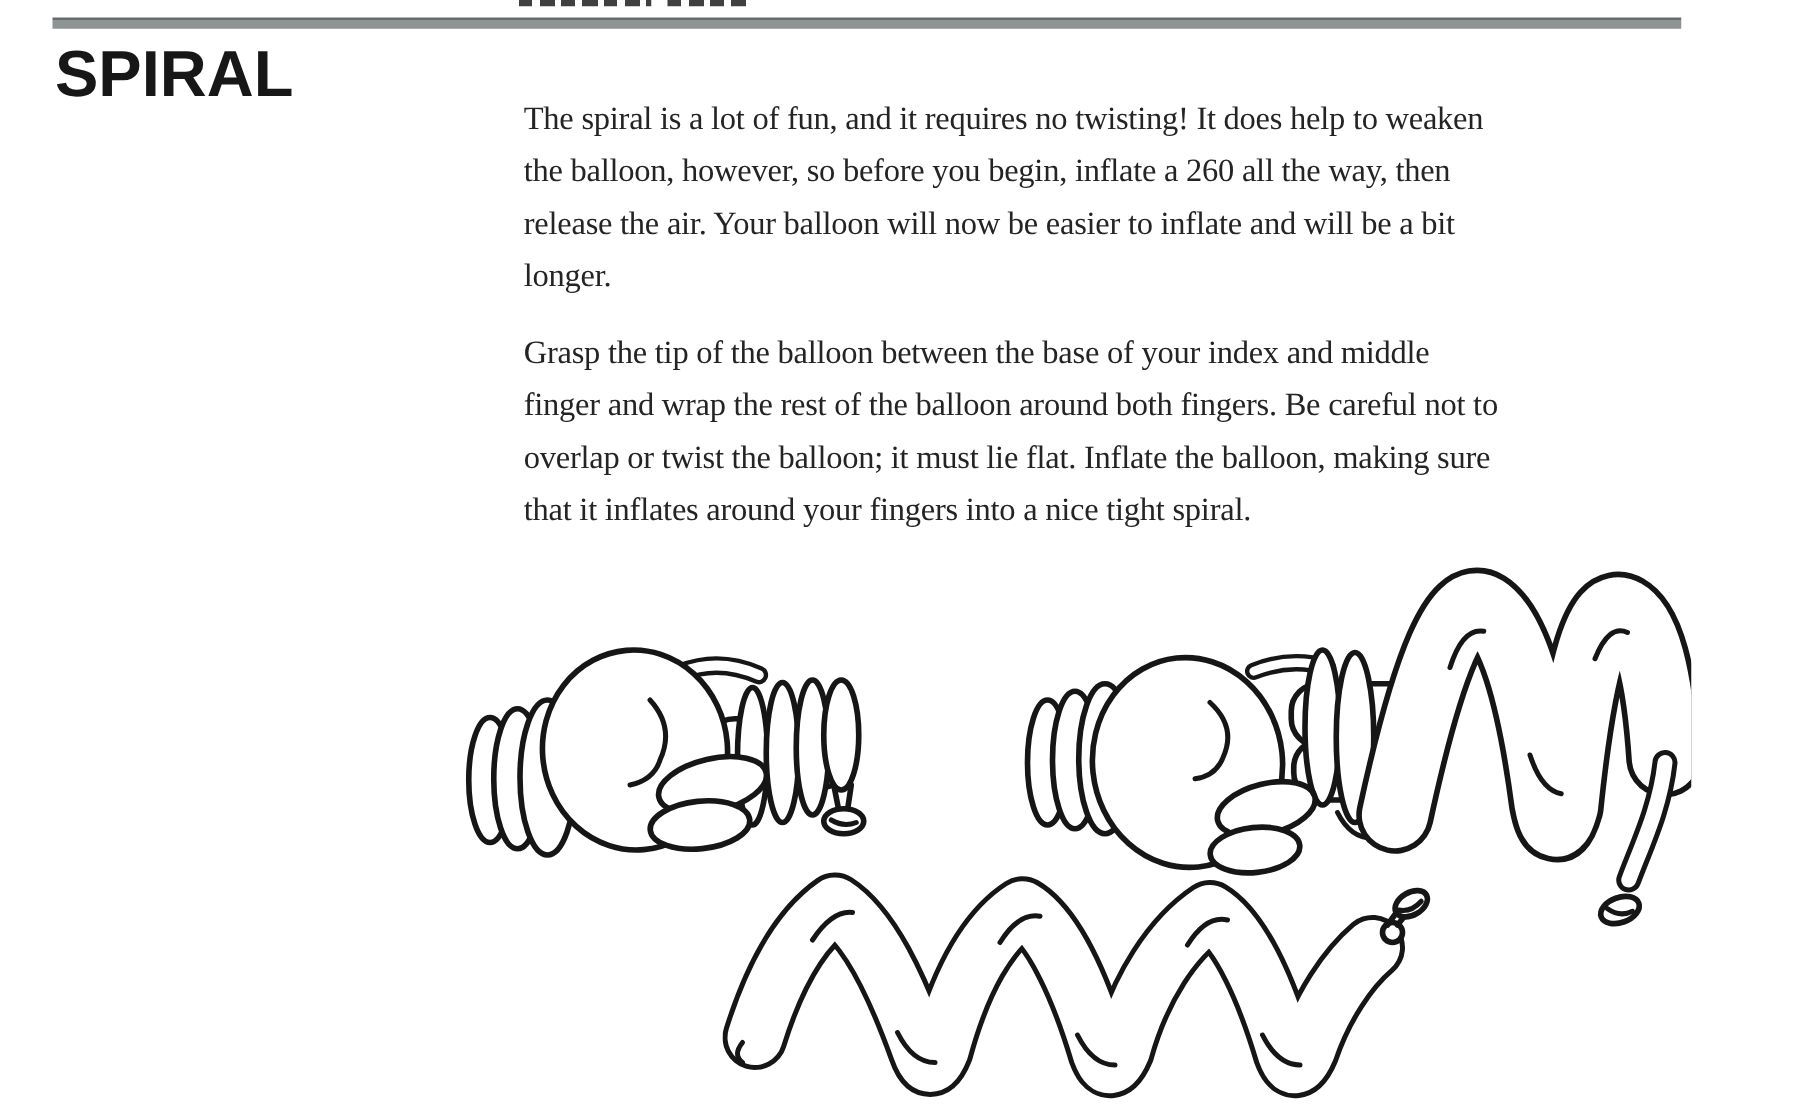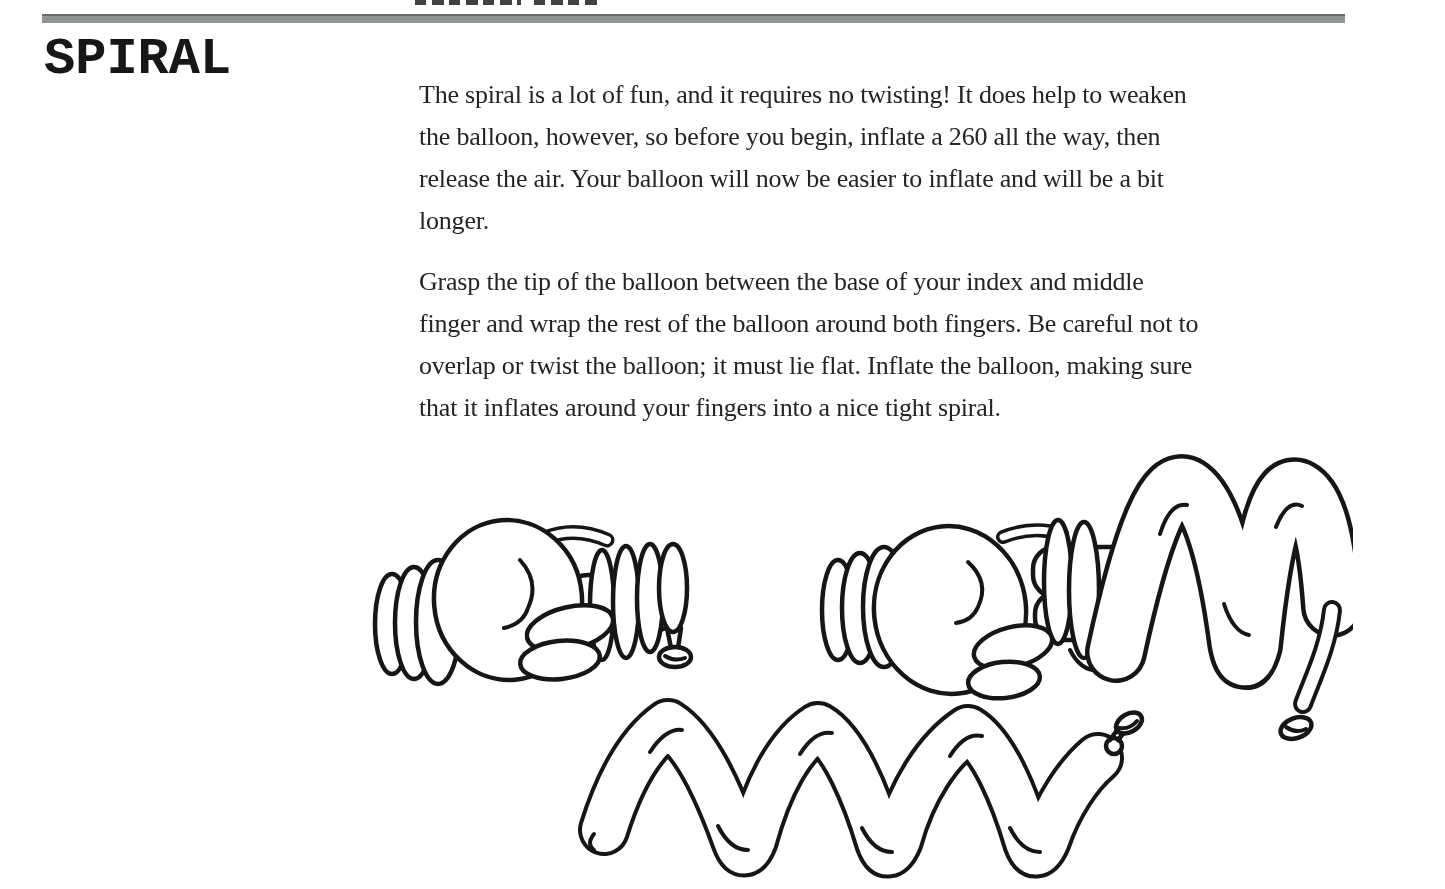--- a/index.html
+++ b/index.html
@@ -15,21 +15,21 @@
     position:absolute;top:0;height:5px;
     background:repeating-linear-gradient(90deg,#1e1e1e 0 11px,rgba(0,0,0,0) 11px 17px,#1e1e1e 17px 29px,rgba(0,0,0,0) 29px 34px);
     opacity:.85;
   }
   .rule{
     position:absolute;left:42px;top:14px;width:1303px;height:9px;
     background:linear-gradient(180deg,#676d6d 0 2px,#8e9494 2px 100%);
   }
   .heading{
     position:absolute;left:44px;top:34px;
-    font-family:Liberation Mono, monospace;
+    font-family:Liberation Sans, sans-serif;
     font-weight:bold;
     font-size:52px;line-height:1;
     letter-spacing:0px;
     color:#171717;
   }
   .bodycol{
     position:absolute;left:417px;top:74px;width:940px;
   }
   .para{
     font-size:26px;

